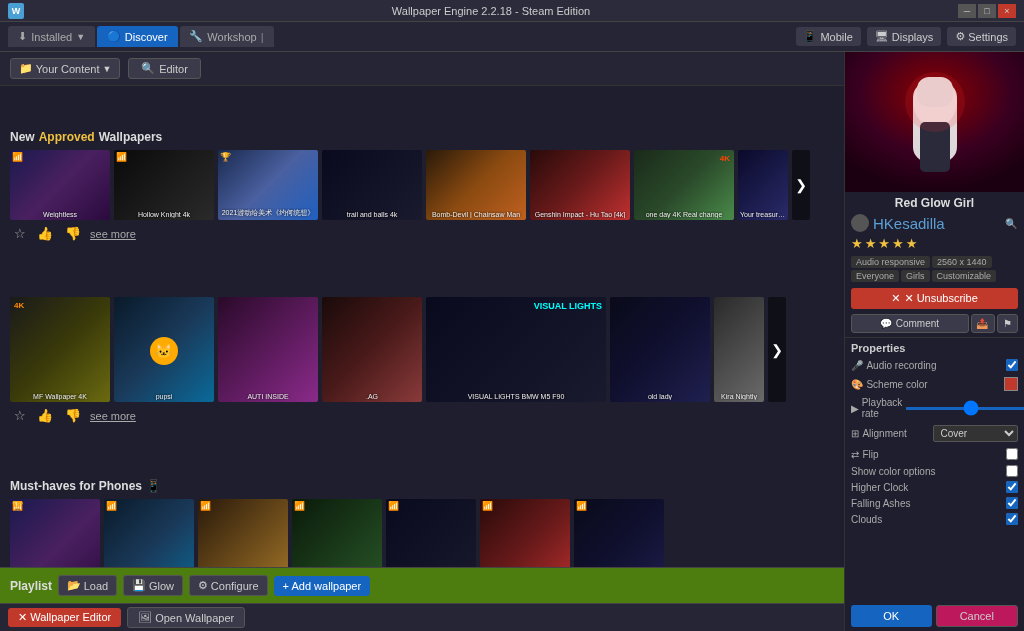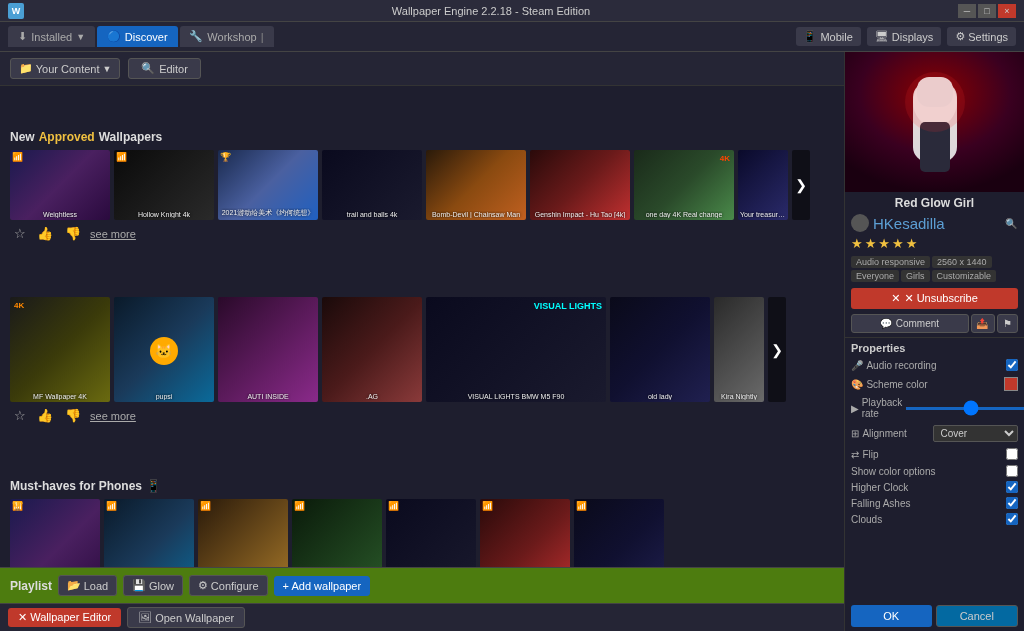--- a/index.html
+++ b/index.html
@@ -98,21 +98,21 @@
     .slider-container { display: flex; align-items: center; gap: 3px; flex: 1; }
     .mini-slider { flex: 1; height: 3px; appearance: none; background: linear-gradient(to right, #1565c0 0%, #1565c0 100%, #555 100%); }
     .select-sm { background: #333; border: 1px solid #555; color: #ccc; font-size: 10px; padding: 1px 3px; border-radius: 2px; flex: 1; }
 
     .checkbox-row { display: flex; align-items: center; padding: 2px 6px; gap: 4px; }
     .checkbox-label { color: #aaa; font-size: 10px; flex: 1; }
 
     
     .ok-cancel-row { display: flex; gap: 4px; padding: 4px 6px; margin-top: auto; }
     .ok-btn { background: #1565c0; border: none; color: white; flex: 1; padding: 4px; border-radius: 3px; font-size: 11px; cursor: pointer; }
-    .cancel-btn { background: #0369a1; border: 1px solid #555; color: #ccc; flex: 1; padding: 4px; border-radius: 3px; font-size: 11px; cursor: pointer; }
+    .cancel-btn { background: #be185d; border: 1px solid #555; color: #ccc; flex: 1; padding: 4px; border-radius: 3px; font-size: 11px; cursor: pointer; }
 
     
     .wt { border-radius: 2px; position: relative; overflow: hidden; flex-shrink: 0; cursor: pointer; }
     .wt::after { content: attr(data-label); position: absolute; bottom: 2px; left: 0; right: 0; font-size: 7px; color: #eee; text-shadow: 0 0 3px #000; text-align: center; padding: 0 2px; white-space: nowrap; overflow: hidden; text-overflow: ellipsis; }
 
     .g1 { background: linear-gradient(135deg, #1a1a4e, #4a2060, #2a0a3e); }
     .g2 { background: linear-gradient(135deg, #0a0a0a, #2a2a2a); }
     .g3 { background: linear-gradient(135deg, #1a2a4e, #4a60a0, #2060c0); }
     .g4 { background: linear-gradient(135deg, #0a0a1e, #1a1a2e); }
     .g5 { background: linear-gradient(135deg, #2a1a0a, #8a4a10, #c06020); }

